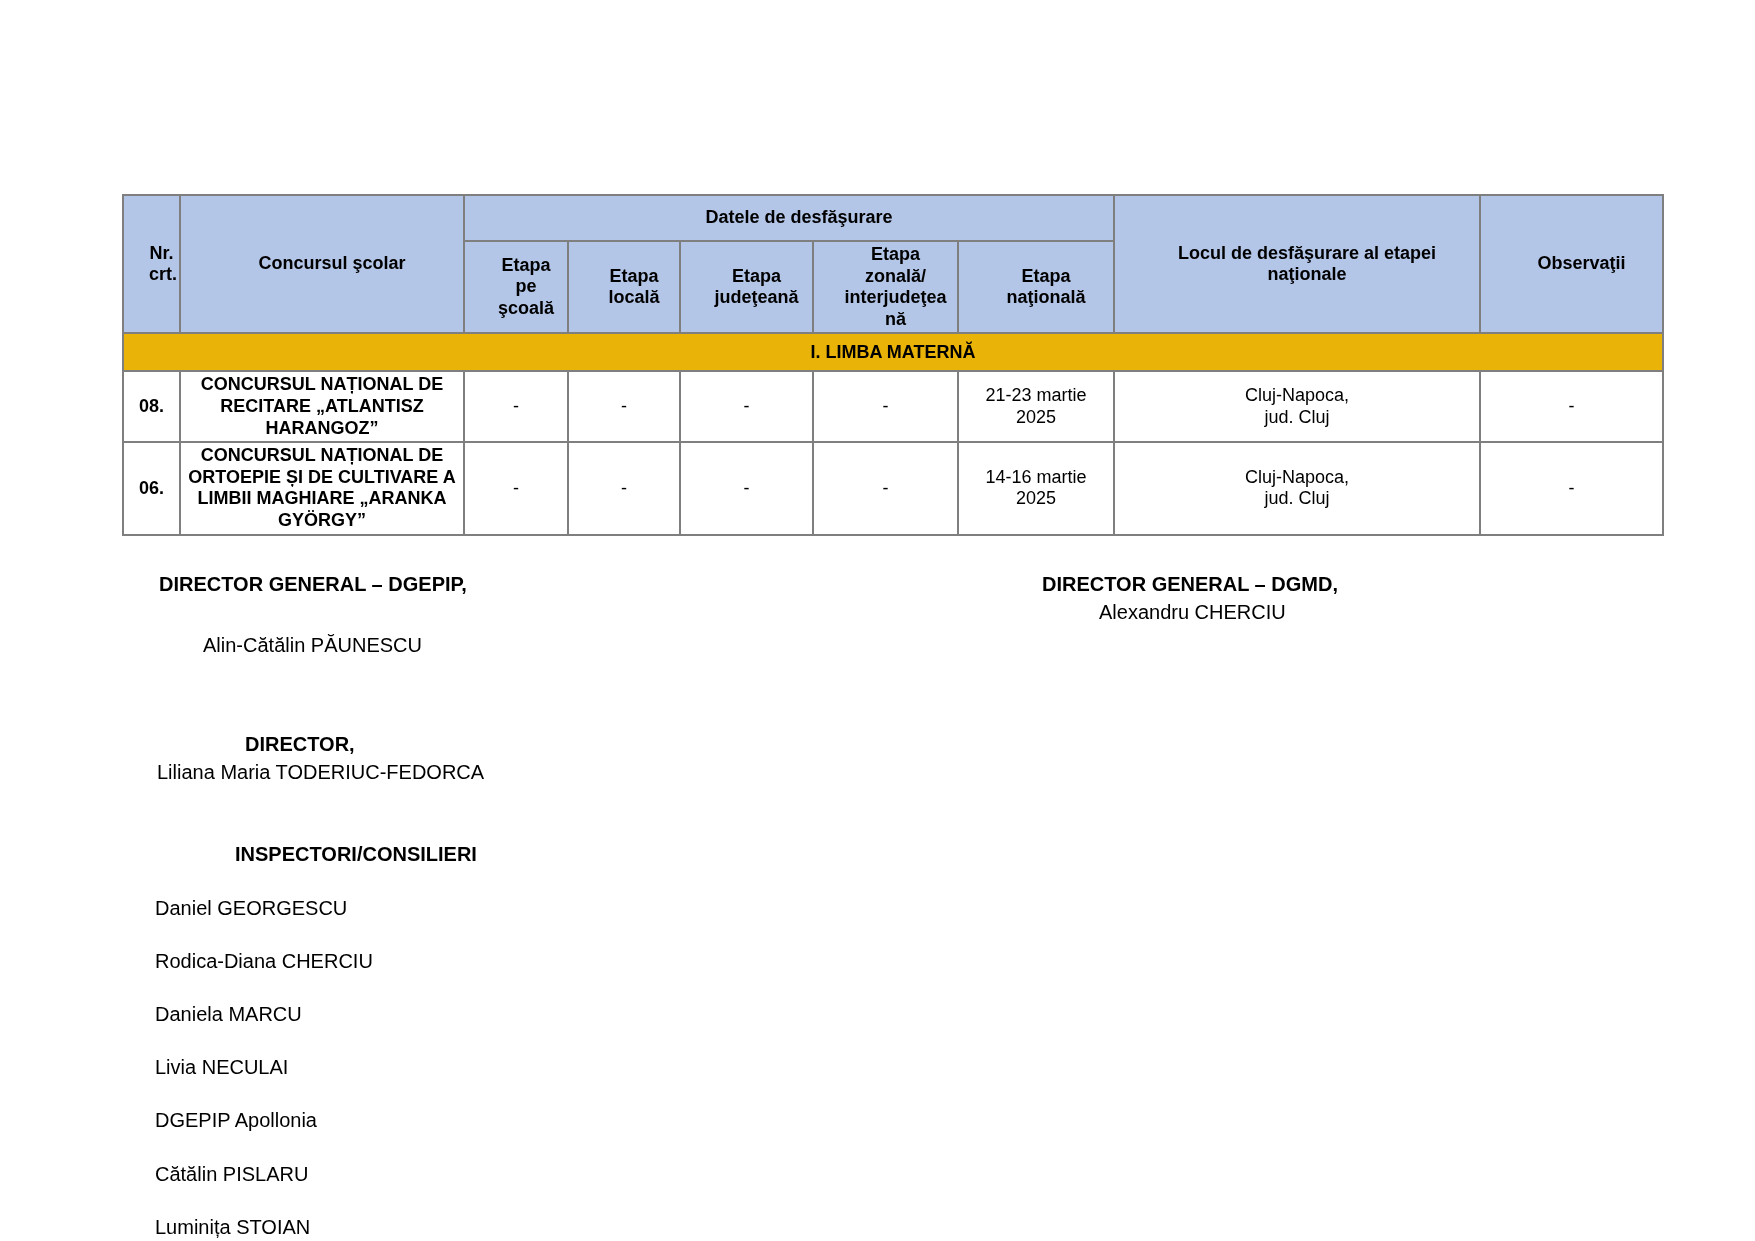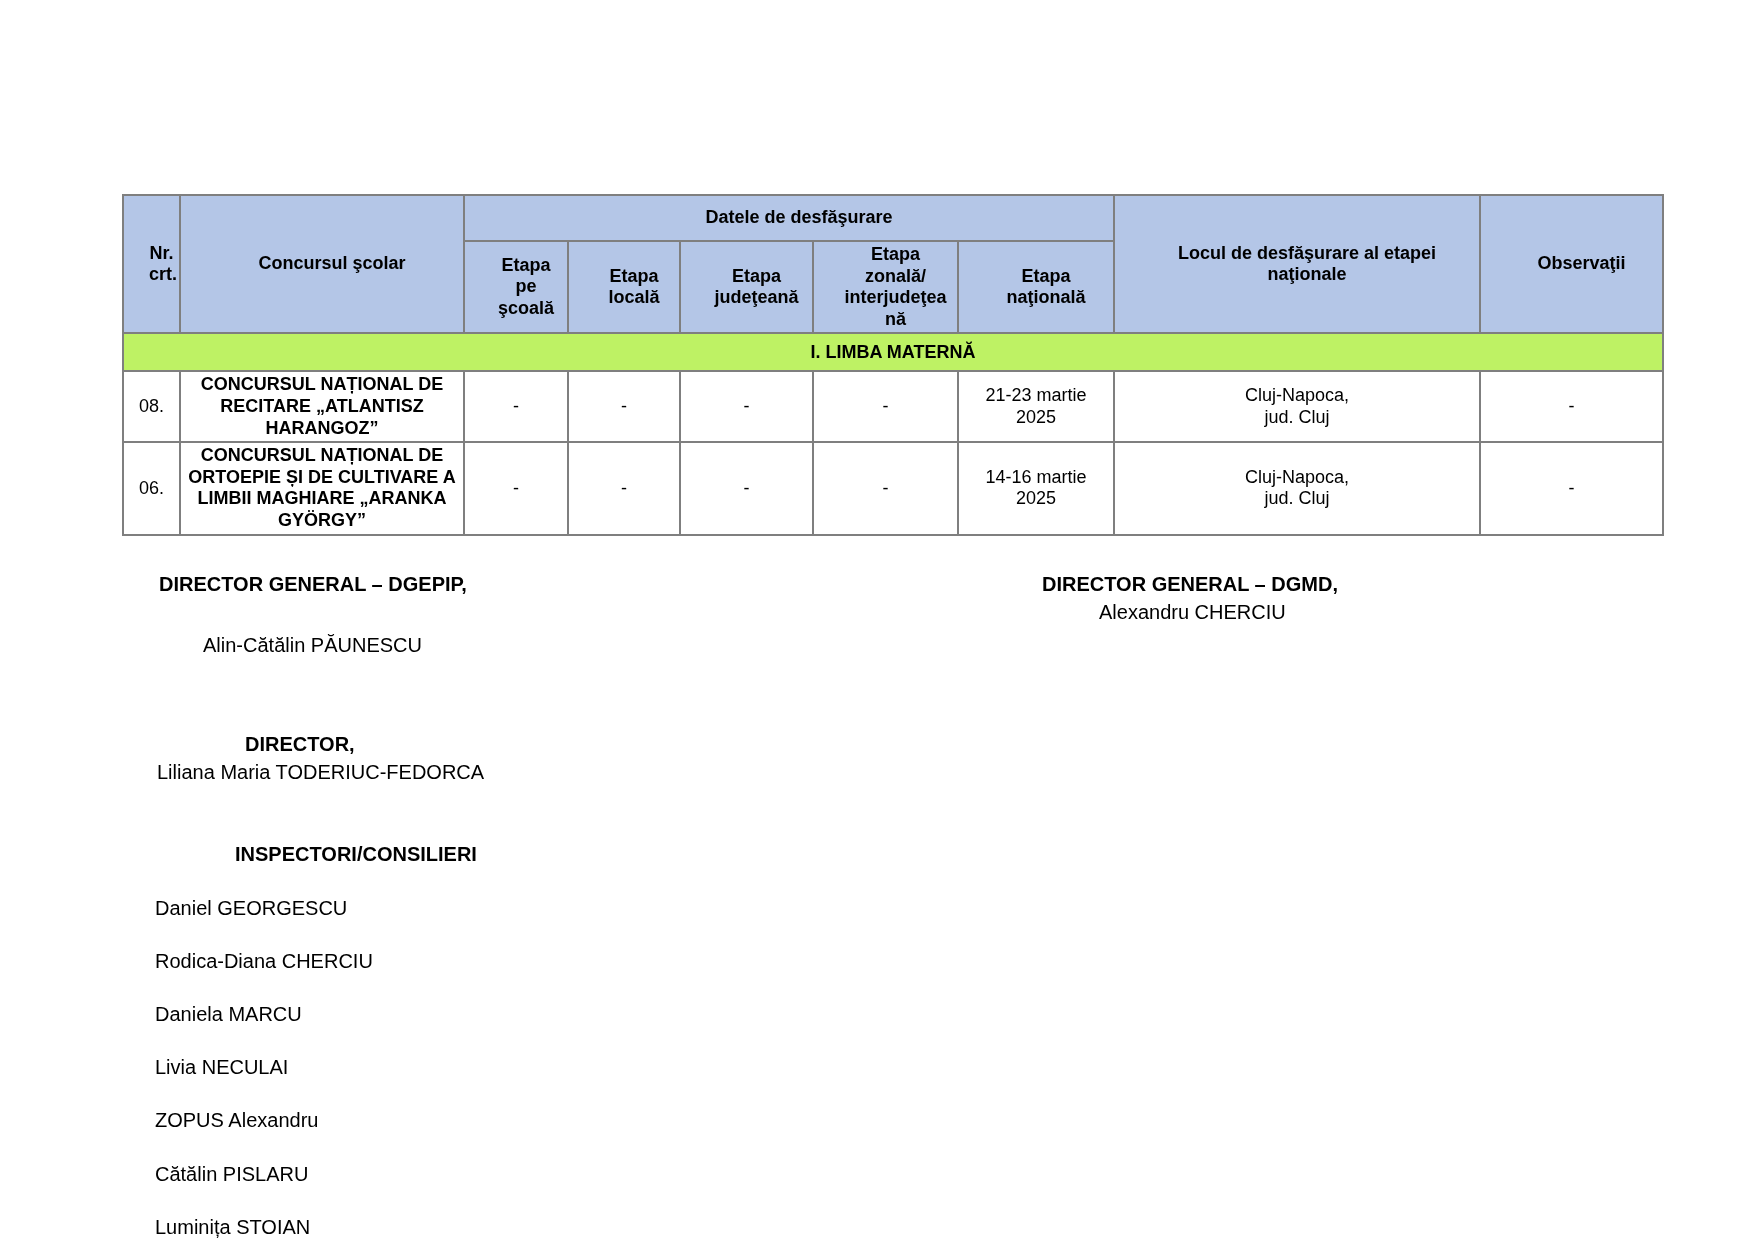--- a/index.html
+++ b/index.html
@@ -32,25 +32,25 @@
     white-space: pre-line;
     overflow: hidden;
   }
   table.contest th {
     background: #b4c6e7;
     font-weight: bold;
     padding-left: 25px;
   }
   th.stage { vertical-align: top; padding-top: 5px; }
   td.section-row {
-    background: #bef264;
+    background: #eab308;
     font-weight: bold;
     height: 32px;
   }
-  td.nr-cell { font-weight: normal; }
+  td.nr-cell { font-weight: bold; }
   td.name-cell { font-weight: bold; padding: 2px 3px; border-radius: 19px; }
   td.va-top { vertical-align: top; padding-top: 5px; }
   tr.hdr-top { height: 46px; }
   tr.hdr-sub { height: 68px; }
   tr.row-a  { height: 67px; }
   tr.row-b  { height: 90px; }
 
   
   .abs { position: absolute; white-space: pre-line; }
   .sig-title { font-weight: bold; font-size: 20px; }
@@ -138,18 +138,18 @@
   <div class="abs sig-title" style="left:245px; top:733px;">DIRECTOR,</div>
   <div class="abs sig-name" style="left:157px; top:761px;">Liliana Maria TODERIUC-FEDORCA</div>
 
   <div class="abs sig-title" style="left:235px; top:843px;">INSPECTORI/CONSILIERI</div>
 
   <div class="abs people-list" style="left:155px; top:868px;">
     <div>Daniel GEORGESCU</div>
     <div>Rodica-Diana CHERCIU</div>
     <div>Daniela MARCU</div>
     <div>Livia NECULAI</div>
-    <div>ZOPUS Alexandru</div>
+    <div>DGEPIP Apollonia</div>
     <div>Cătălin PISLARU</div>
     <div>Luminița STOIAN</div>
   </div>
 
 </div>
 
 </body></html>

